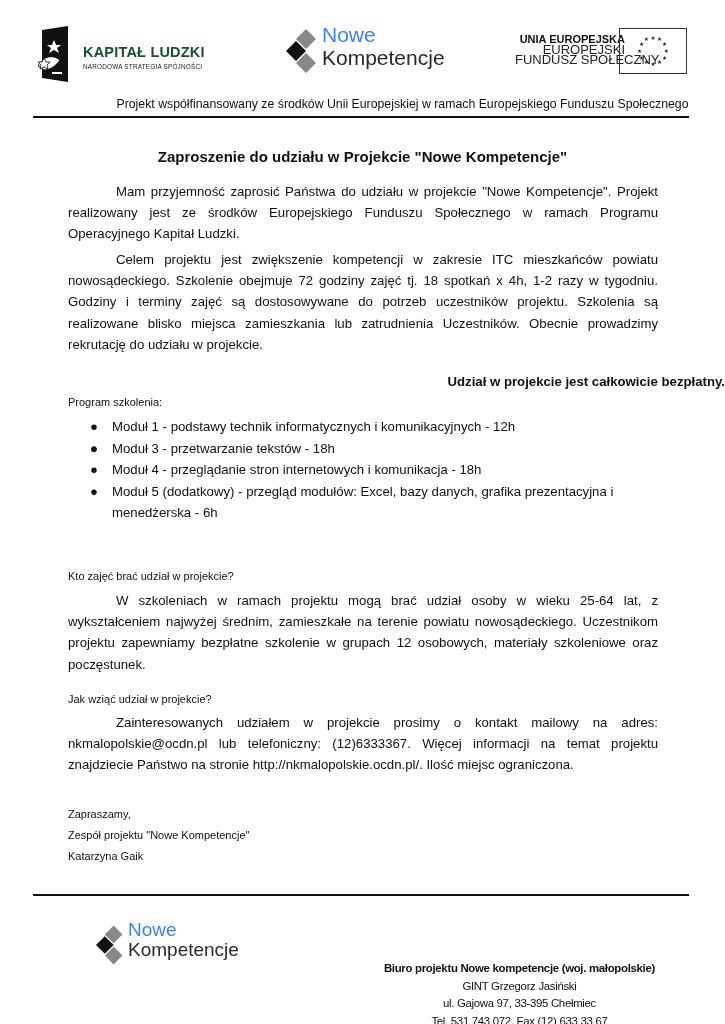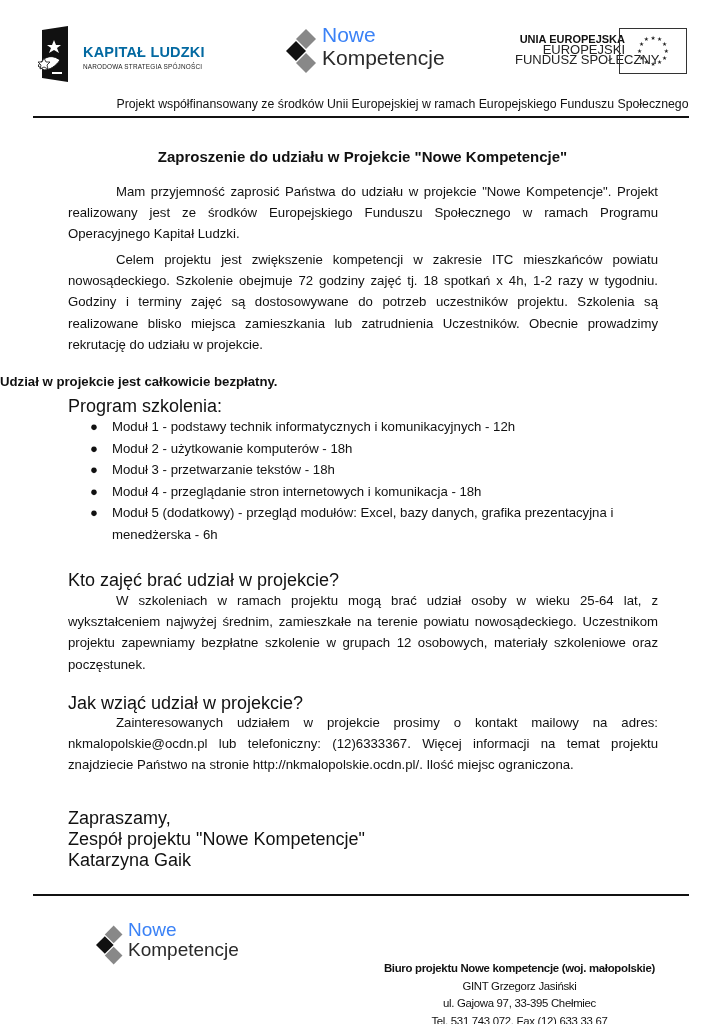--- a/index.html
+++ b/index.html
@@ -2,37 +2,37 @@
 <html><head>
 <meta charset="utf-8">
 <style>
   html, body { margin:0; padding:0; background:#ffffff; }
   body { width:725px; height:1024px; position:relative; overflow:hidden;
          font-family:"Liberation Sans", "DejaVu Sans", sans-serif; color:#111; }
   .abs { position:absolute; }
   
   .kl-logo { left:38px; top:26px; width:200px; height:60px; }
   .kl-flag { left:0; top:0; width:32px; height:56px; }
-  .kl-title { left:45px; top:18px; font-size:14.5px; font-weight:bold; letter-spacing:0.2px; color:#0369a1; white-space:nowrap; }
+  .kl-title { left:45px; top:18px; font-size:14.5px; font-weight:bold; letter-spacing:0.2px; color:#14532d; white-space:nowrap; }
   .kl-sub { left:45px; top:37px; font-size:6.4px; color:#222; letter-spacing:0.2px; white-space:nowrap; }
   .nk-logo { left:286px; top:26px; width:190px; height:52px; }
   .nk-word1 { left:36px; top:-3px; font-size:21px; color:#3b82f6; white-space:nowrap; }
   .nk-word2 { left:36px; top:20px; font-size:21px; color:#2a2a2a; white-space:nowrap; }
   .eu-block { left:515px; top:34px; width:110px; text-align:right; }
   .eu-l1 { font-size:11px; font-weight:bold; color:#111; white-space:nowrap; line-height:11px; }
   .eu-l2 { font-size:13px; color:#222; white-space:nowrap; line-height:10px; }
   .eu-flag { left:619px; top:28px; width:68px; height:46px; border:1px solid #333; box-sizing:border-box; }
   .cofund { left:0; width:725px; top:97px; text-align:center; font-size:12.3px; color:#111;padding-left:40px; }
   .rule-top { left:33px; top:116px; width:656px; height:2px; background:#111; }
   
   .title { left:0; width:725px; top:148px; text-align:center; font-size:15px; font-weight:bold; }
   .para { left:68px; width:590px; font-size:13.2px; line-height:21.2px; text-align:justify; }
   .para .indent { display:inline-block; width:48px; }
-  .center-bold { left:0; width:725px; text-align:left; font-size:13.2px; font-weight:bold; }
-  .line { left:68px; font-size:18px; white-space:nowrap; }
+  .center-bold { left:0; width:725px; text-align:right; font-size:13.2px; font-weight:bold; }
+  .line { left:68px; font-size:11px; white-space:nowrap; }
   ul.modules { position:absolute; left:68px; top:416px; width:590px; margin:0; padding:0; list-style:none; font-size:13.2px; }
   ul.modules li { position:relative; padding-left:44px; line-height:21.5px; }
   ul.modules li .bullet { position:absolute; left:22px; top:0; }
   .rule-bottom { left:33px; top:894px; width:656px; height:2px; background:#111; }
   
   .foot-logo { left:96px; top:922px; width:170px; height:46px; }
   .foot-logo .nk-word1, .foot-logo .nk-word2 { font-size:19px; left:32px; }
   .foot-logo .nk-word1 { top:-3px; }
   .foot-logo .nk-word2 { top:17px; }
   .foot-addr { right:70px; top:960px; text-align:center; font-size:11.4px; line-height:17.5px; letter-spacing:-0.3px; }
@@ -92,21 +92,21 @@
 
 <div class="abs para" style="top:181px"><span class="indent"></span><span>Mam przyjemność zaprosić Państwa do udziału w projekcie "Nowe Kompetencje". Projekt realizowany jest ze środków Europejskiego Funduszu Społecznego w ramach  Programu Operacyjnego Kapitał Ludzki.</span></div>
 
 <div class="abs para" style="top:249px"><span class="indent"></span><span>Celem projektu jest zwiększenie kompetencji w zakresie ITC mieszkańców powiatu nowosądeckiego. Szkolenie obejmuje 72 godziny zajęć tj. 18 spotkań x 4h, 1-2 razy w tygodniu. Godziny i terminy zajęć są dostosowywane do potrzeb uczestników projektu. Szkolenia są realizowane blisko miejsca zamieszkania lub zatrudnienia Uczestników. Obecnie prowadzimy rekrutację do udziału w projekcie.</span></div>
 
 <div class="abs center-bold" style="top:374px">Udział w projekcie jest całkowicie bezpłatny.</div>
 <div class="abs line" style="top:396px">Program szkolenia:</div>
 
 <ul class="modules">
   <li><span class="bullet">●</span><span>Moduł 1 - podstawy technik informatycznych i komunikacyjnych - 12h</span></li>
-  <li><span class="bullet">●</span><span>Moduł 2 - użytkowanie komputerów - 18h</span></li>
+  <li><span class="bullet">●</span></li>
   <li><span class="bullet">●</span><span>Moduł 3  - przetwarzanie tekstów  - 18h</span></li>
   <li><span class="bullet">●</span><span>Moduł 4 - przeglądanie stron internetowych i komunikacja - 18h</span></li>
   <li style="padding-right:40px"><span class="bullet">●</span><span>Moduł 5 (dodatkowy)  - przegląd modułów: Excel, bazy danych, grafika prezentacyjna i menedżerska - 6h</span></li>
 </ul>
 
 <div class="abs line" style="top:570px">Kto zajęć brać udział w projekcie?</div>
 <div class="abs para" style="top:590px"><span class="indent"></span><span>W szkoleniach w ramach projektu mogą brać udział osoby w wieku 25-64 lat, z wykształceniem najwyżej średnim, zamieszkałe na terenie powiatu nowosądeckiego. Uczestnikom projektu zapewniamy bezpłatne szkolenie w grupach 12 osobowych, materiały szkoleniowe oraz poczęstunek.</span></div>
 
 <div class="abs line" style="top:693px">Jak wziąć udział w projekcie?</div>
 <div class="abs para" style="top:712px"><span class="indent"></span><span>Zainteresowanych udziałem w projekcie prosimy o kontakt mailowy na adres: nkmalopolskie@ocdn.pl lub telefoniczny: (12)6333367. Więcej informacji na temat projektu znajdziecie Państwo na stronie http://nkmalopolskie.ocdn.pl/. Ilość miejsc ograniczona.</span></div>

